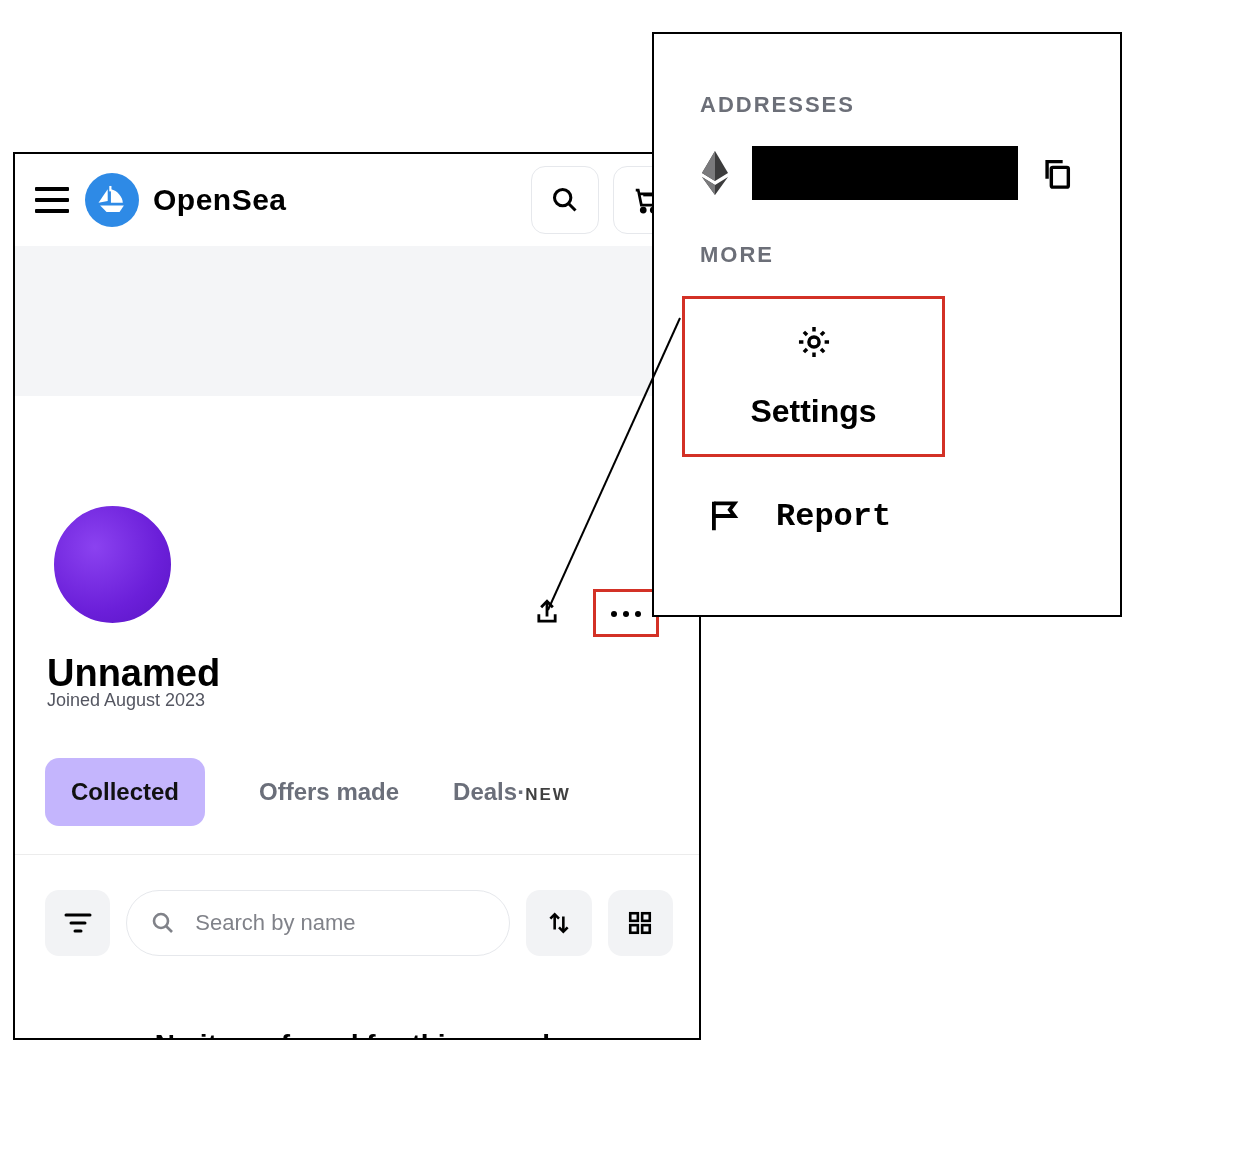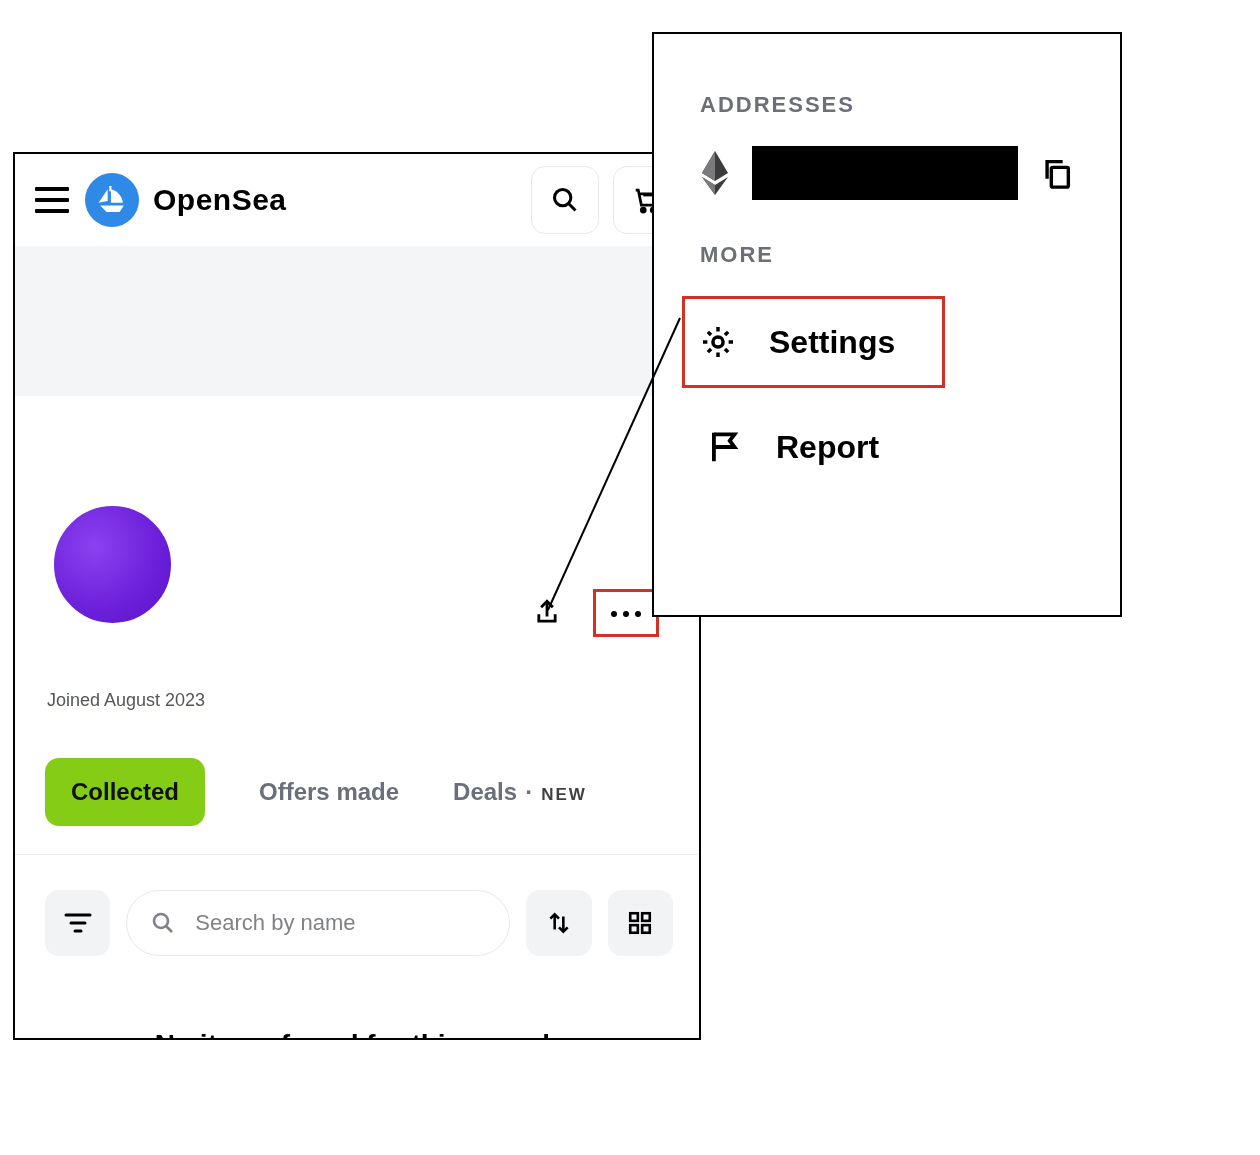--- a/index.html
+++ b/index.html
@@ -87,22 +87,22 @@
   .tabs {
     position: absolute; left: 30px; top: 604px;
     display: flex; gap: 28px; align-items: center;
   }
   .tab {
     font-size: 24px; font-weight: 700;
     color: #6b6f7a;
     padding: 20px 26px;
     border-radius: 14px;
   }
-  .tab.active { background: #84cc16; color:#111; }
-  .deals-group { display:flex; align-items: baseline; gap: 8px; color:#6b6f7a; font-weight:700; font-size:24px;}
+  .tab.active { background: #c4b5fd; color:#111; }
+  .deals-group { display:flex; align-items: baseline; color:#6b6f7a; font-weight:700; font-size:24px;}
   .new-badge { color:#404040; font-size: 17px; letter-spacing: 2px; font-weight: 600;}
 
   .divider {
     position:absolute; left:0; right:0; top: 700px;
     height:1px; background:#ececec;
   }
 
   
   .searchrow {
     position:absolute; left: 30px; right: 26px; top: 736px;
@@ -160,20 +160,21 @@
   }
   .menu-item {
     display:flex; align-items:center; gap: 32px;
     padding: 24px 14px;
     font-size: 32px; font-weight: 700;
   }
   .menu-item.highlighted {
     border: 3px solid #d33126;
     margin-left: -10px;
     margin-right: 145px;
+    flex-direction: column;
   }
 
   
   .connector {
     position:absolute;
     pointer-events:none;
   }
 
   
   svg { display:block; }
@@ -230,20 +231,21 @@
     </div>
     <div class="more-box">
       <svg width="44" height="32" viewBox="0 0 44 24">
         <circle cx="10" cy="12" r="3" fill="#000"></circle>
         <circle cx="22" cy="12" r="3" fill="#000"></circle>
         <circle cx="34" cy="12" r="3" fill="#000"></circle>
       </svg>
     </div>
   </div>
 
+  <div class="profile-name">Unnamed</div>
   <div class="joined">Joined August 2023</div>
 
   <div class="tabs">
     <div class="tab active">Collected</div>
     <div class="tab">Offers made</div>
     <div class="deals-group">
       <span>Deals</span>
       <span style="color:#6b6f7a;">·</span>
       <span class="new-badge">NEW</span>
     </div>
@@ -310,21 +312,21 @@
   <div class="sect-title">MORE</div>
 
   <div class="menu-item highlighted">
     <svg width="38" height="38" viewBox="0 0 24 24" fill="none" stroke="#000" stroke-width="2.2">
       <circle cx="12" cy="12" r="3.2"></circle>
       <path d="M12 2.5v2.8M12 18.7v2.8M21.5 12h-2.8M5.3 12H2.5M18.4 5.6l-2 2M7.6 16.4l-2 2M18.4 18.4l-2-2M7.6 7.6l-2-2"></path>
     </svg>
     <span>Settings</span>
   </div>
 
-  <div class="menu-item" style="margin-top:16px;">
+  <div class="menu-item" style="margin-top:16px;font-family:Liberation Mono, monospace;">
     <svg width="38" height="38" viewBox="0 0 24 24" fill="none" stroke="#000" stroke-width="2.4">
       <line x1="5" y1="3" x2="5" y2="21"></line>
       <path d="M5 4h13l-3 4 3 4H5"></path>
     </svg>
     <span>Report</span>
   </div>
 </div>
 
 <svg class="connector" style="left:540px; top:310px;" width="160" height="320">
   <line x1="8" y1="300" x2="140" y2="8" stroke="#000" stroke-width="2"></line>

